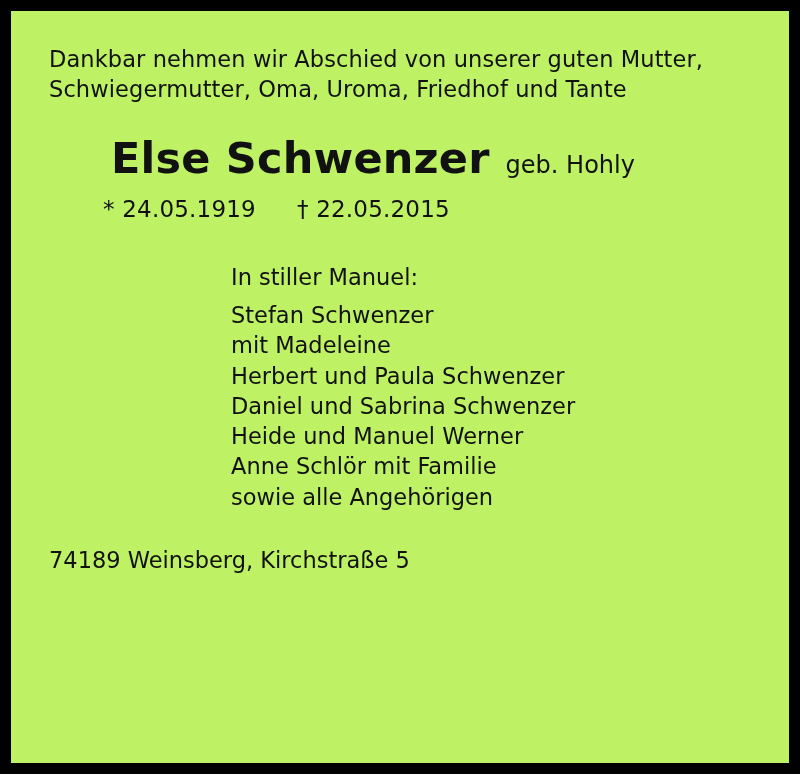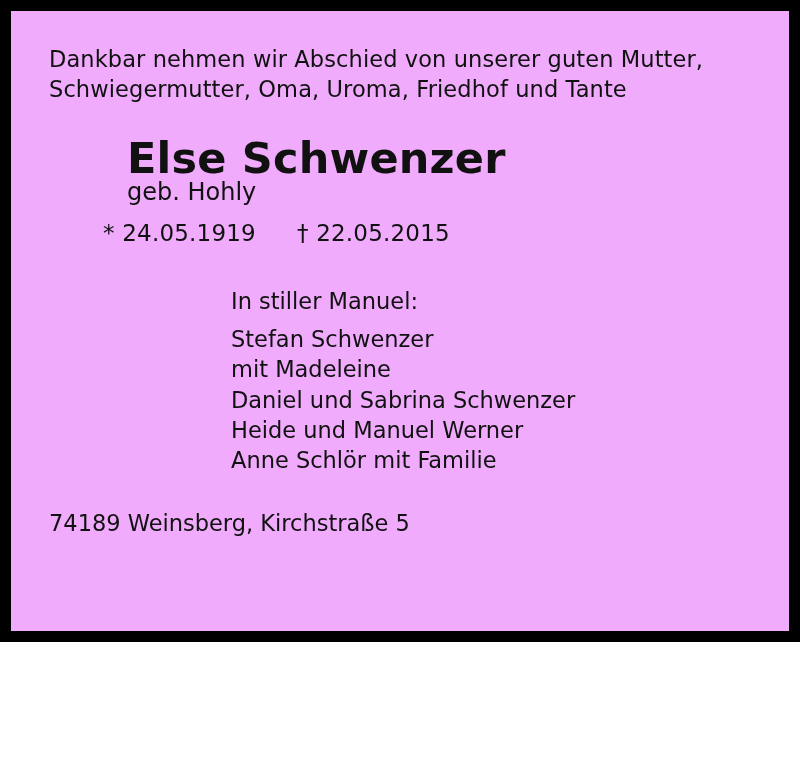--- a/index.html
+++ b/index.html
@@ -9,41 +9,40 @@
   }
   body {
     width: 800px;
     height: 782px;
     font-family: "DejaVu Sans", sans-serif;
     color: #111111;
   }
   .obituary {
     box-sizing: border-box;
     width: 800px;
-    height: 642px;
+    height: 774px;
     border: 11px solid #000000;
-    background: #f0abfc;
+    background: #bef264;
     padding: 34px 38px 8px 38px;
     display: flex;
     flex-direction: column;
   }
   .intro {
     font-size: 22.5px;
     line-height: 1.33;
     letter-spacing: 0.1px;
     margin: 0 0 6px 0;
   }
   .intro div { white-space: nowrap; }
 
   .name-block {
     margin: 26px 0 0 0;
     padding-left: 62px;
     display: flex;
     align-items: baseline;
-    flex-direction: column;
   }
   .name-main {
     font-size: 43px;
     font-weight: bold;
     letter-spacing: 0.2px;
     line-height: 1;
   }
   .name-born {
     font-size: 24px;
     font-weight: normal;
@@ -99,21 +98,23 @@
   <div class="dates">
     <span>* 24.05.1919</span>
     <span class="sep"></span>
     <span>† 22.05.2015</span>
   </div>
 
   <div class="mourners">
     <div class="heading">In stiller Manuel:</div>
     <div>Stefan Schwenzer</div>
     <div>mit Madeleine</div>
+    <div>Herbert und Paula Schwenzer</div>
     <div>Daniel und Sabrina Schwenzer</div>
     <div>Heide und Manuel Werner</div>
     <div>Anne Schlör mit Familie</div>
+    <div>sowie alle Angehörigen</div>
   </div>
 
 
   <div class="address">74189 Weinsberg, Kirchstraße 5</div>
 
 </div>
 
 </body></html>

